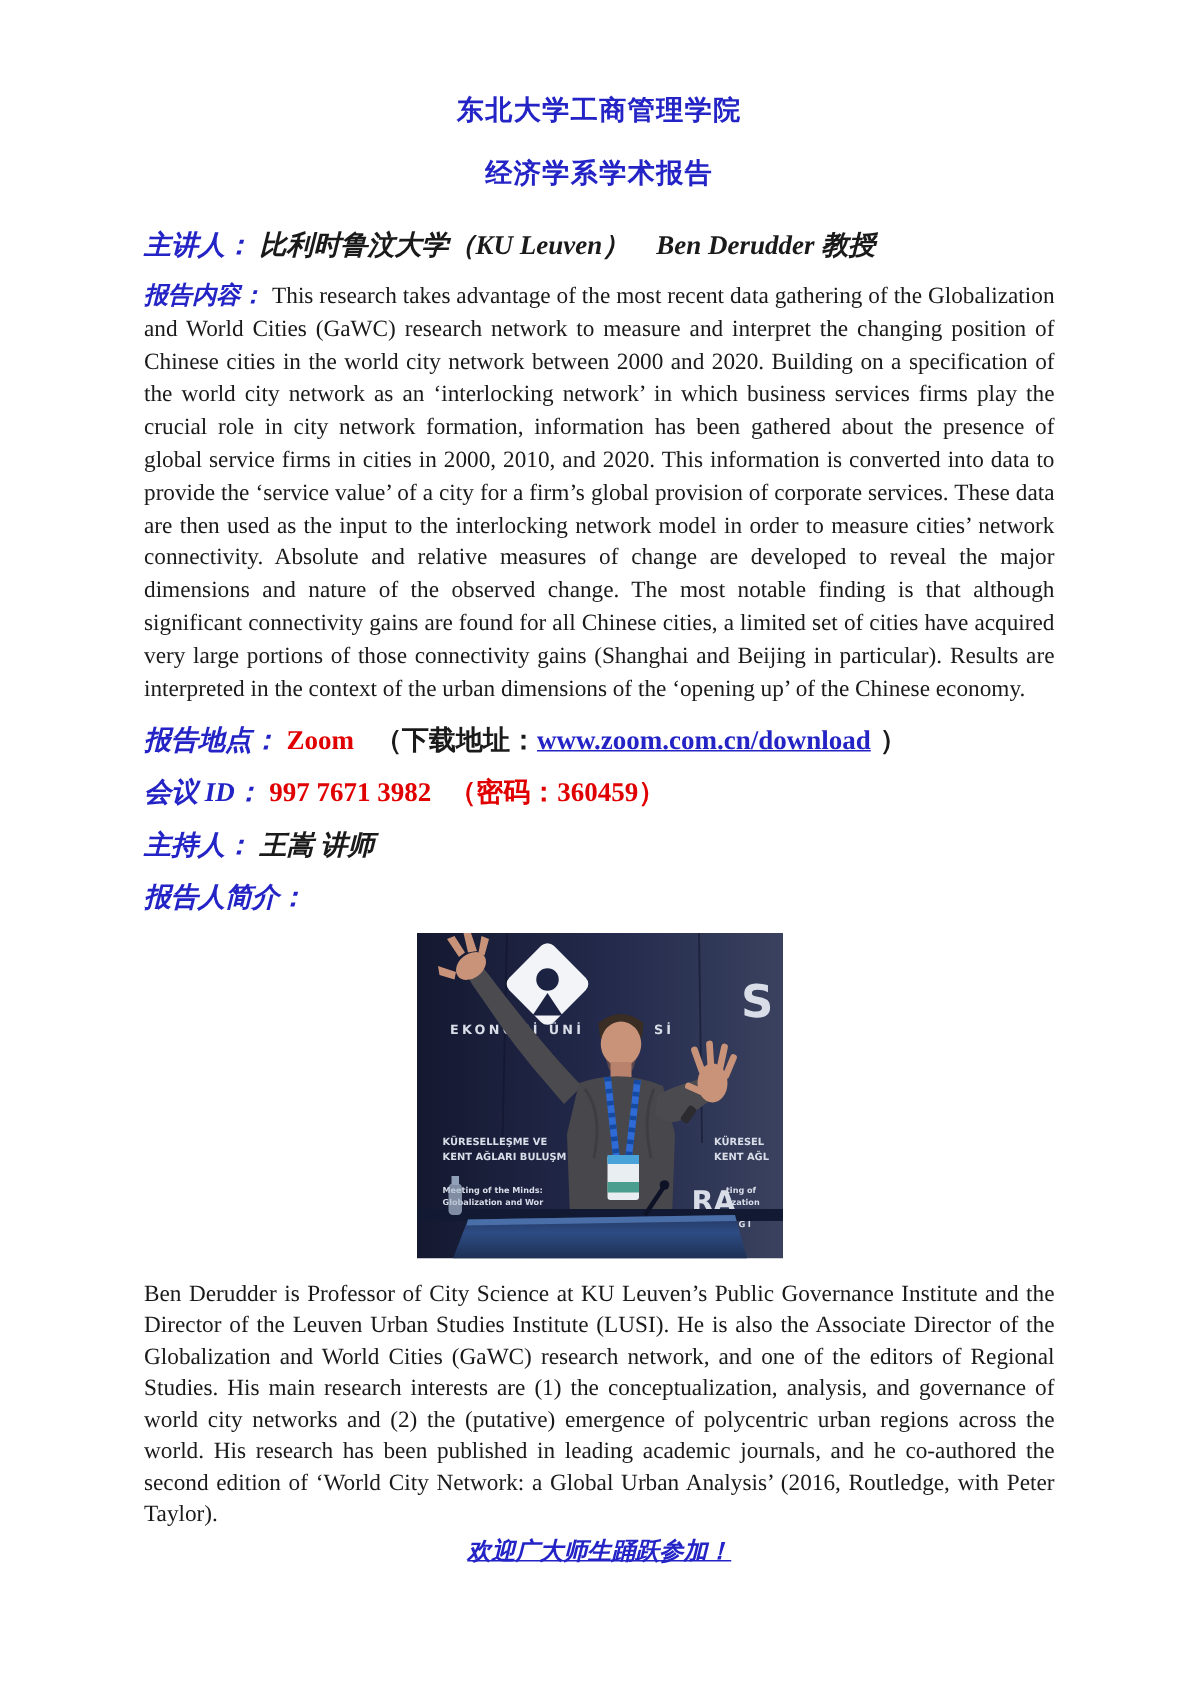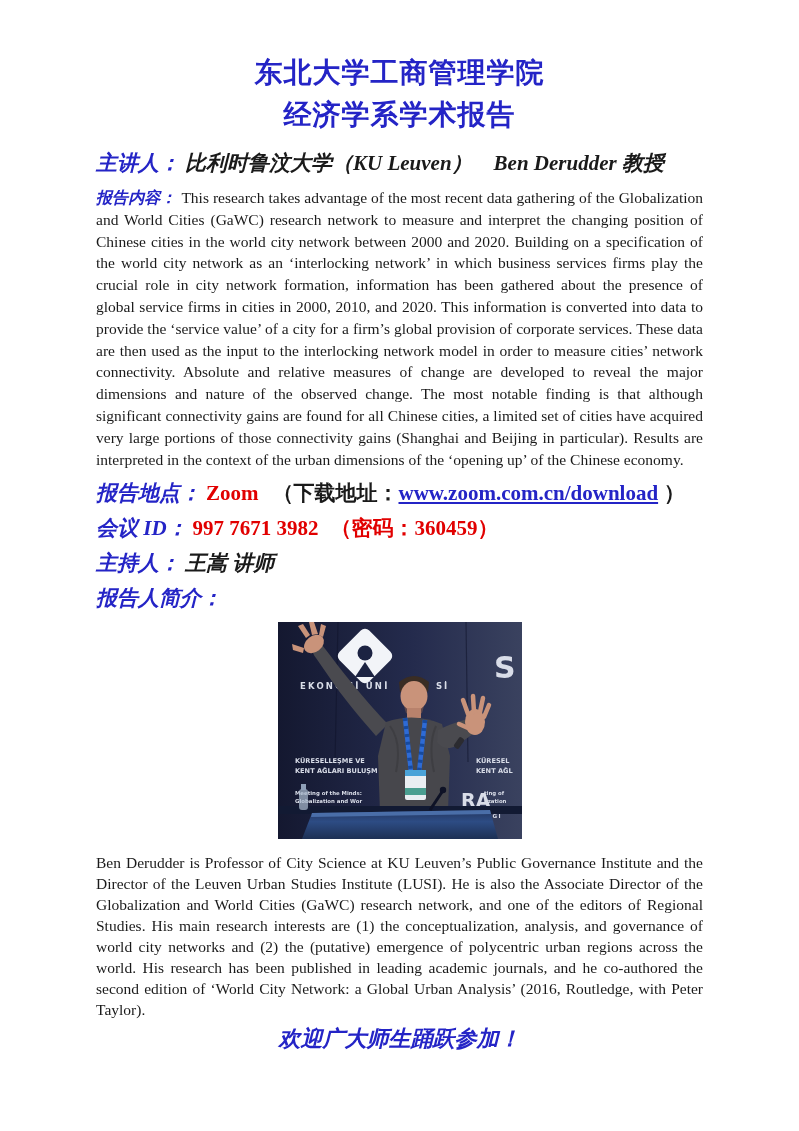--- a/index.html
+++ b/index.html
@@ -10,25 +10,25 @@
   *{box-sizing:border-box;}
   html,body{margin:0;padding:0;background:#ffffff;}
   .page{
     width:799px;height:1131px;margin:0 auto;background:#fff;
     padding:58px 96px 0 96px;overflow:hidden;position:relative;
     font-family:"Liberation Serif","DejaVu Serif",serif;color:var(--ink);
   }
   .title{
     text-align:center;color:var(--blue);
     font-family:"Liberation Sans","DejaVu Sans",sans-serif;
-    font-weight:bold;font-size:28px;line-height:30px;letter-spacing:1px;
+    font-weight:bold;font-size:18px;line-height:30px;letter-spacing:1px;
   }
   .title.l1{margin:0 0 12px 0;}
   .title.l2{margin:0 0 22px 0;}
-  .line{font-size:21px;line-height:22px;margin:0 0 13px 0;white-space:nowrap;}
+  .line{font-size:18px;line-height:22px;margin:0 0 13px 0;white-space:nowrap;}
   .label{
     color:var(--blue);font-weight:bold;font-style:italic;
     font-family:"Liberation Serif","DejaVu Serif",serif;
     margin-right:5px;
   }
   .cnval{font-weight:bold;font-style:italic;}
   .para{
     font-size:15.5px;line-height:21.8px;text-align:justify;
     margin:0 0 12px 0;
   }
@@ -44,21 +44,21 @@
   .topic-val{font-weight:bold;}
   .photo-wrap{
     width:244px;height:217px;margin:6px auto 13px auto;position:relative;
   }
   .photo-wrap svg{display:block;}
   .bio{
     font-size:15.5px;line-height:21px;text-align:justify;margin:0 0 4px 0;
   }
   .footer{
     text-align:center;color:var(--blue);font-weight:bold;font-style:italic;
-    font-size:22px;margin:2px 0 14px 0;
+    font-size:16px;margin:2px 0 14px 0;text-decoration:underline;
   }
   .bt{font-family:"DejaVu Sans","Liberation Sans",sans-serif;fill:#d9dde8;}
 </style>
 </head>
 <body>
 
 <div class="page">
 
   <div class="title l1">东北大学工商管理学院</div>
   <div class="title l2">经济学系学术报告</div>

